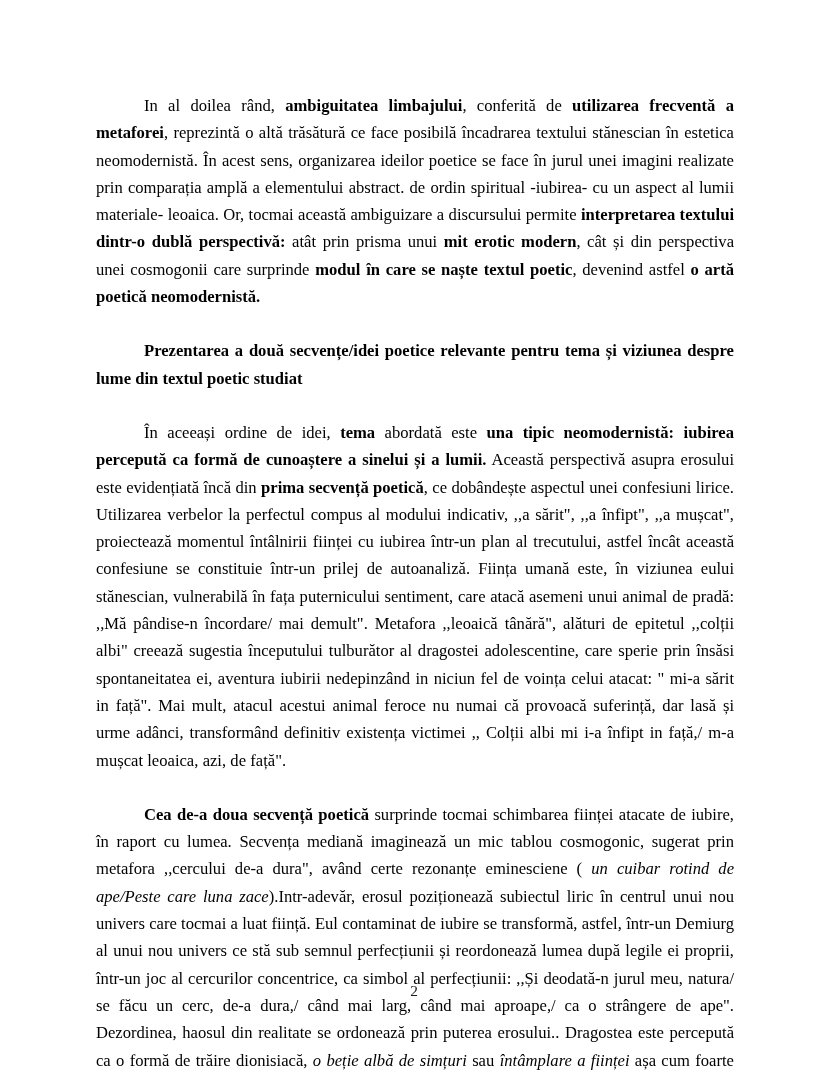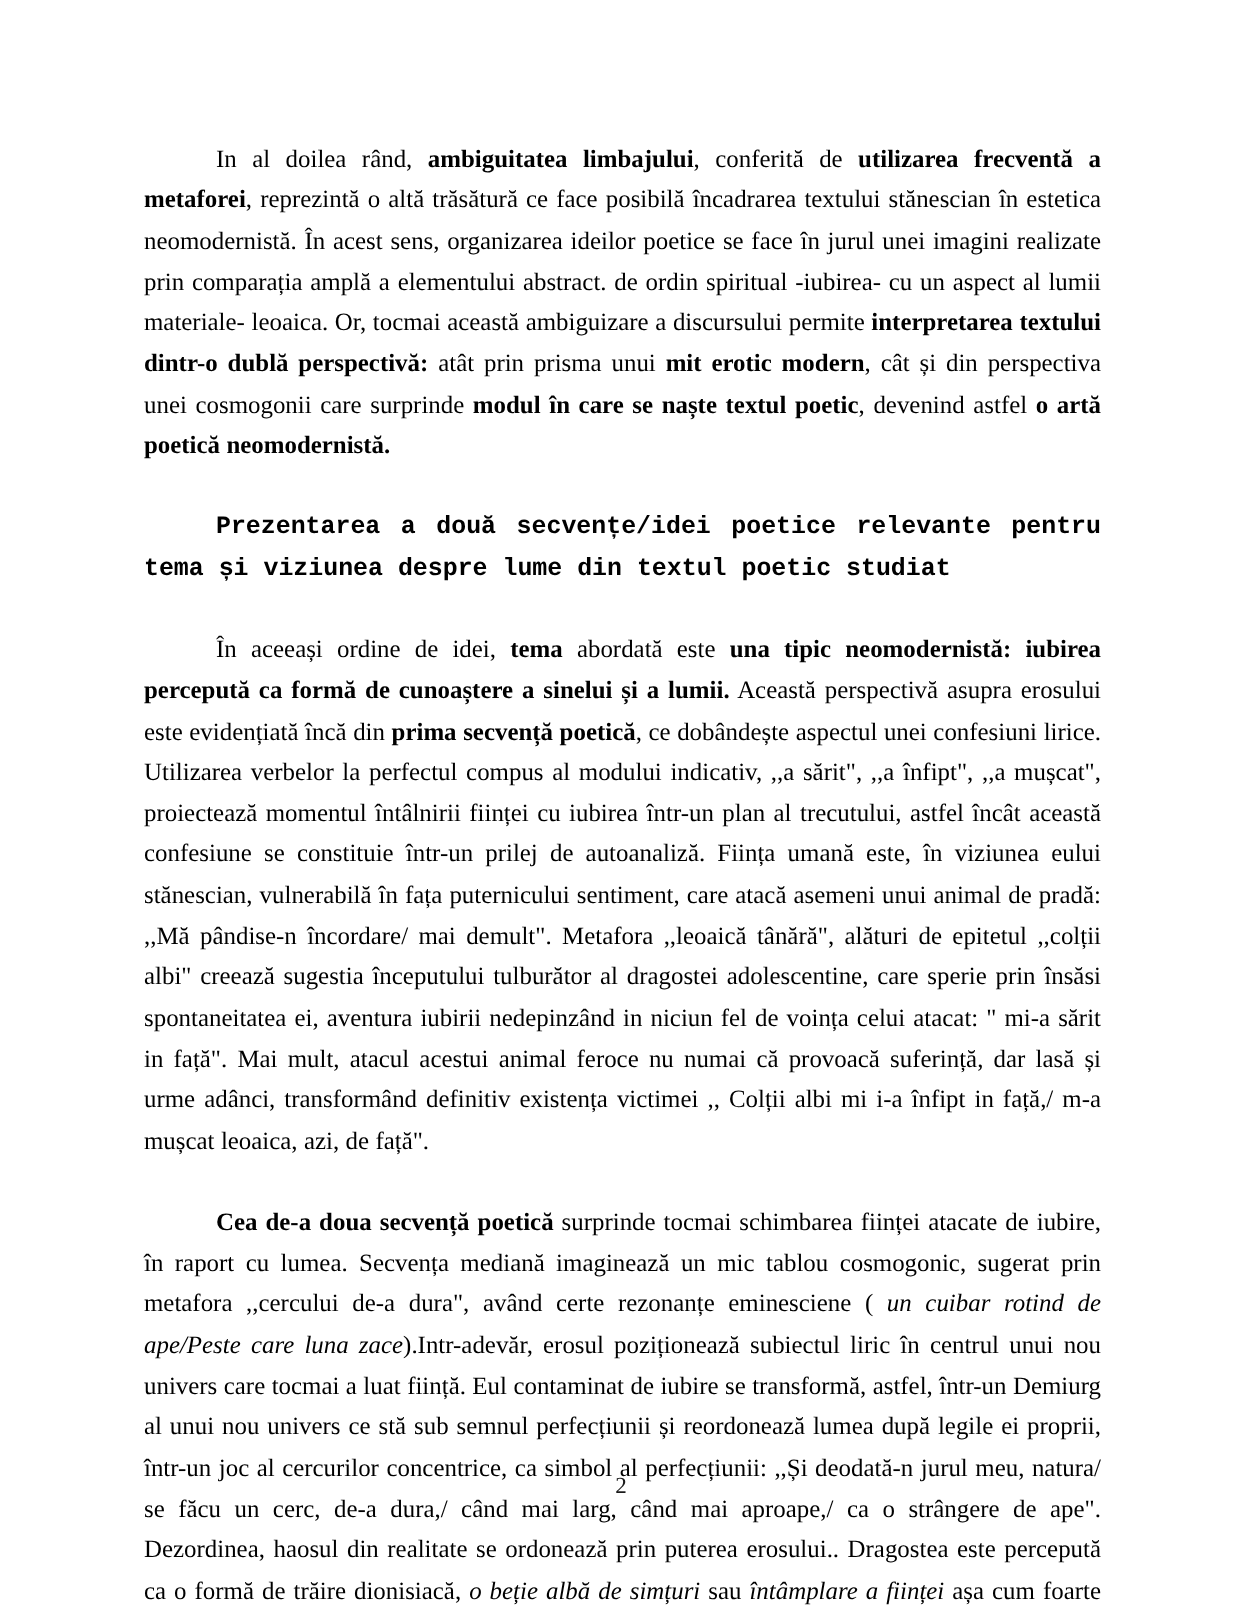--- a/index.html
+++ b/index.html
@@ -41,21 +41,20 @@
   .b { font-weight: bold; }
   .i { font-style: italic; }
   .heading {
     font-weight: bold;
     text-align: justify;
     text-justify: inter-word;
     font-size: 16.6px;
     line-height: 27.3px;
     text-indent: 48px;
     margin: 0;
-    font-family: Liberation Mono, monospace;
   }
   .pagenum {
     position: absolute;
     left: 0;
     top: 982px;
     width: 828px;
     text-align: center;
     font-size: 15.4px;
     line-height: 18px;
     font-family: "Liberation Serif", "DejaVu Serif", serif;

